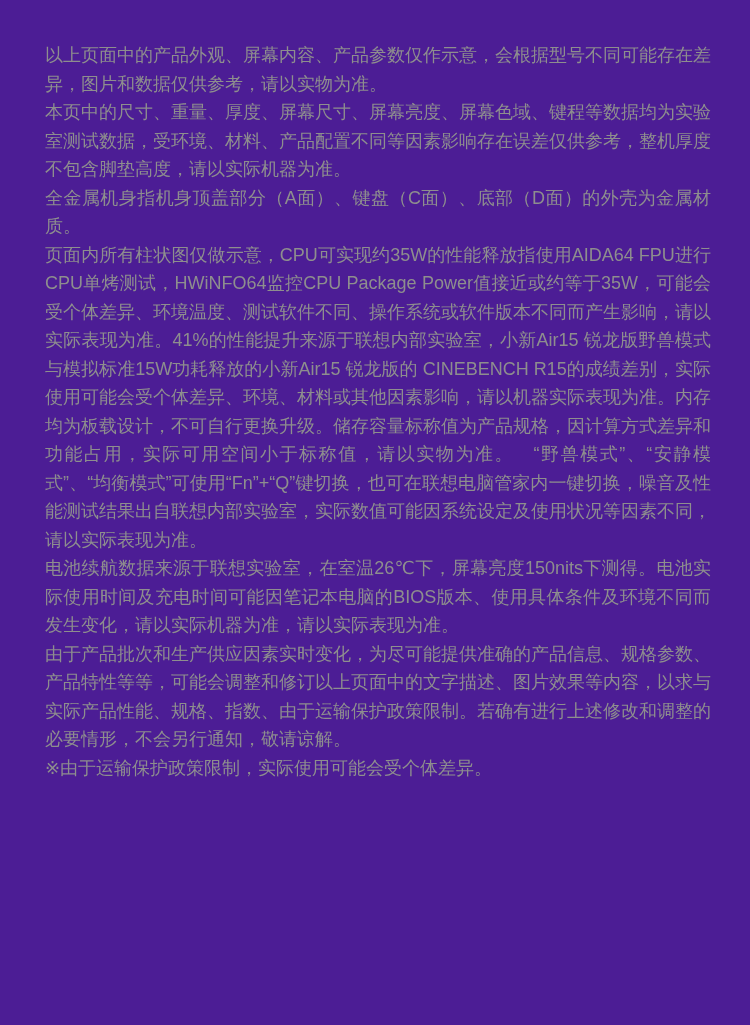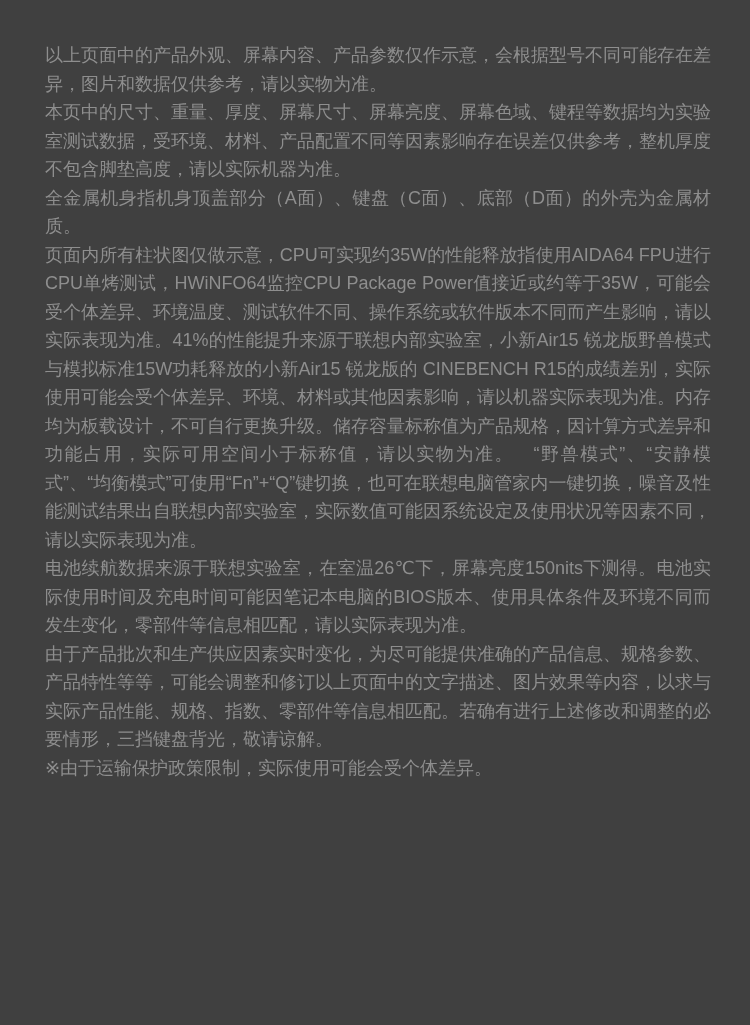--- a/index.html
+++ b/index.html
@@ -11,37 +11,37 @@
     width: 750px;
     height: 1025px;
     overflow: hidden;
     font-family: "Liberation Sans", "DejaVu Sans", sans-serif;
   }
   .disclaimer-page {
     box-sizing: border-box;
     width: 750px;
     height: 1025px;
     padding: 41px 39px 0 45px;
-    background: #404040;
+    background: #4c1d95;
   }
   .disclaimer-page p {
     margin: 0;
     padding: 0;
     font-size: 18px;
     line-height: 28.5px;
     color: #8e8e8e;
     text-align: justify;
     letter-spacing: 0;
     word-break: normal;
   }
 </style>
 </head>
 <body>
 
 <main class="disclaimer-page">
   <p>以上页面中的产品外观、屏幕内容、产品参数仅作示意，会根据型号不同可能存在差异，图片和数据仅供参考，请以实物为准。</p>
   <p>本页中的尺寸、重量、厚度、屏幕尺寸、屏幕亮度、屏幕色域、键程等数据均为实验室测试数据，受环境、材料、产品配置不同等因素影响存在误差仅供参考，整机厚度不包含脚垫高度，请以实际机器为准。</p>
   <p>全金属机身指机身顶盖部分（A面）、键盘（C面）、底部（D面）的外壳为金属材质。</p>
   <p>页面内所有柱状图仅做示意，CPU可实现约35W的性能释放指使用AIDA64 FPU进行CPU单烤测试，HWiNFO64监控CPU Package Power值接近或约等于35W，可能会受个体差异、环境温度、测试软件不同、操作系统或软件版本不同而产生影响，请以实际表现为准。41%的性能提升来源于联想内部实验室，小新Air15 锐龙版野兽模式与模拟标准15W功耗释放的小新Air15 锐龙版的 CINEBENCH R15的成绩差别，实际使用可能会受个体差异、环境、材料或其他因素影响，请以机器实际表现为准。内存均为板载设计，不可自行更换升级。储存容量标称值为产品规格，因计算方式差异和功能占用，实际可用空间小于标称值，请以实物为准。　“野兽模式”、“安静模式”、“均衡模式”可使用“Fn”+“Q”键切换，也可在联想电脑管家内一键切换，噪音及性能测试结果出自联想内部实验室，实际数值可能因系统设定及使用状况等因素不同，请以实际表现为准。</p>
-  <p>电池续航数据来源于联想实验室，在室温26℃下，屏幕亮度150nits下测得。电池实际使用时间及充电时间可能因笔记本电脑的BIOS版本、使用具体条件及环境不同而发生变化，零部件等信息相匹配，请以实际表现为准。</p>
-  <p>由于产品批次和生产供应因素实时变化，为尽可能提供准确的产品信息、规格参数、产品特性等等，可能会调整和修订以上页面中的文字描述、图片效果等内容，以求与实际产品性能、规格、指数、零部件等信息相匹配。若确有进行上述修改和调整的必要情形，三挡键盘背光，敬请谅解。</p>
+  <p>电池续航数据来源于联想实验室，在室温26℃下，屏幕亮度150nits下测得。电池实际使用时间及充电时间可能因笔记本电脑的BIOS版本、使用具体条件及环境不同而发生变化，请以实际机器为准，请以实际表现为准。</p>
+  <p>由于产品批次和生产供应因素实时变化，为尽可能提供准确的产品信息、规格参数、产品特性等等，可能会调整和修订以上页面中的文字描述、图片效果等内容，以求与实际产品性能、规格、指数、由于运输保护政策限制。若确有进行上述修改和调整的必要情形，不会另行通知，敬请谅解。</p>
   <p>※由于运输保护政策限制，实际使用可能会受个体差异。</p>
 </main>
 
 </body></html>

